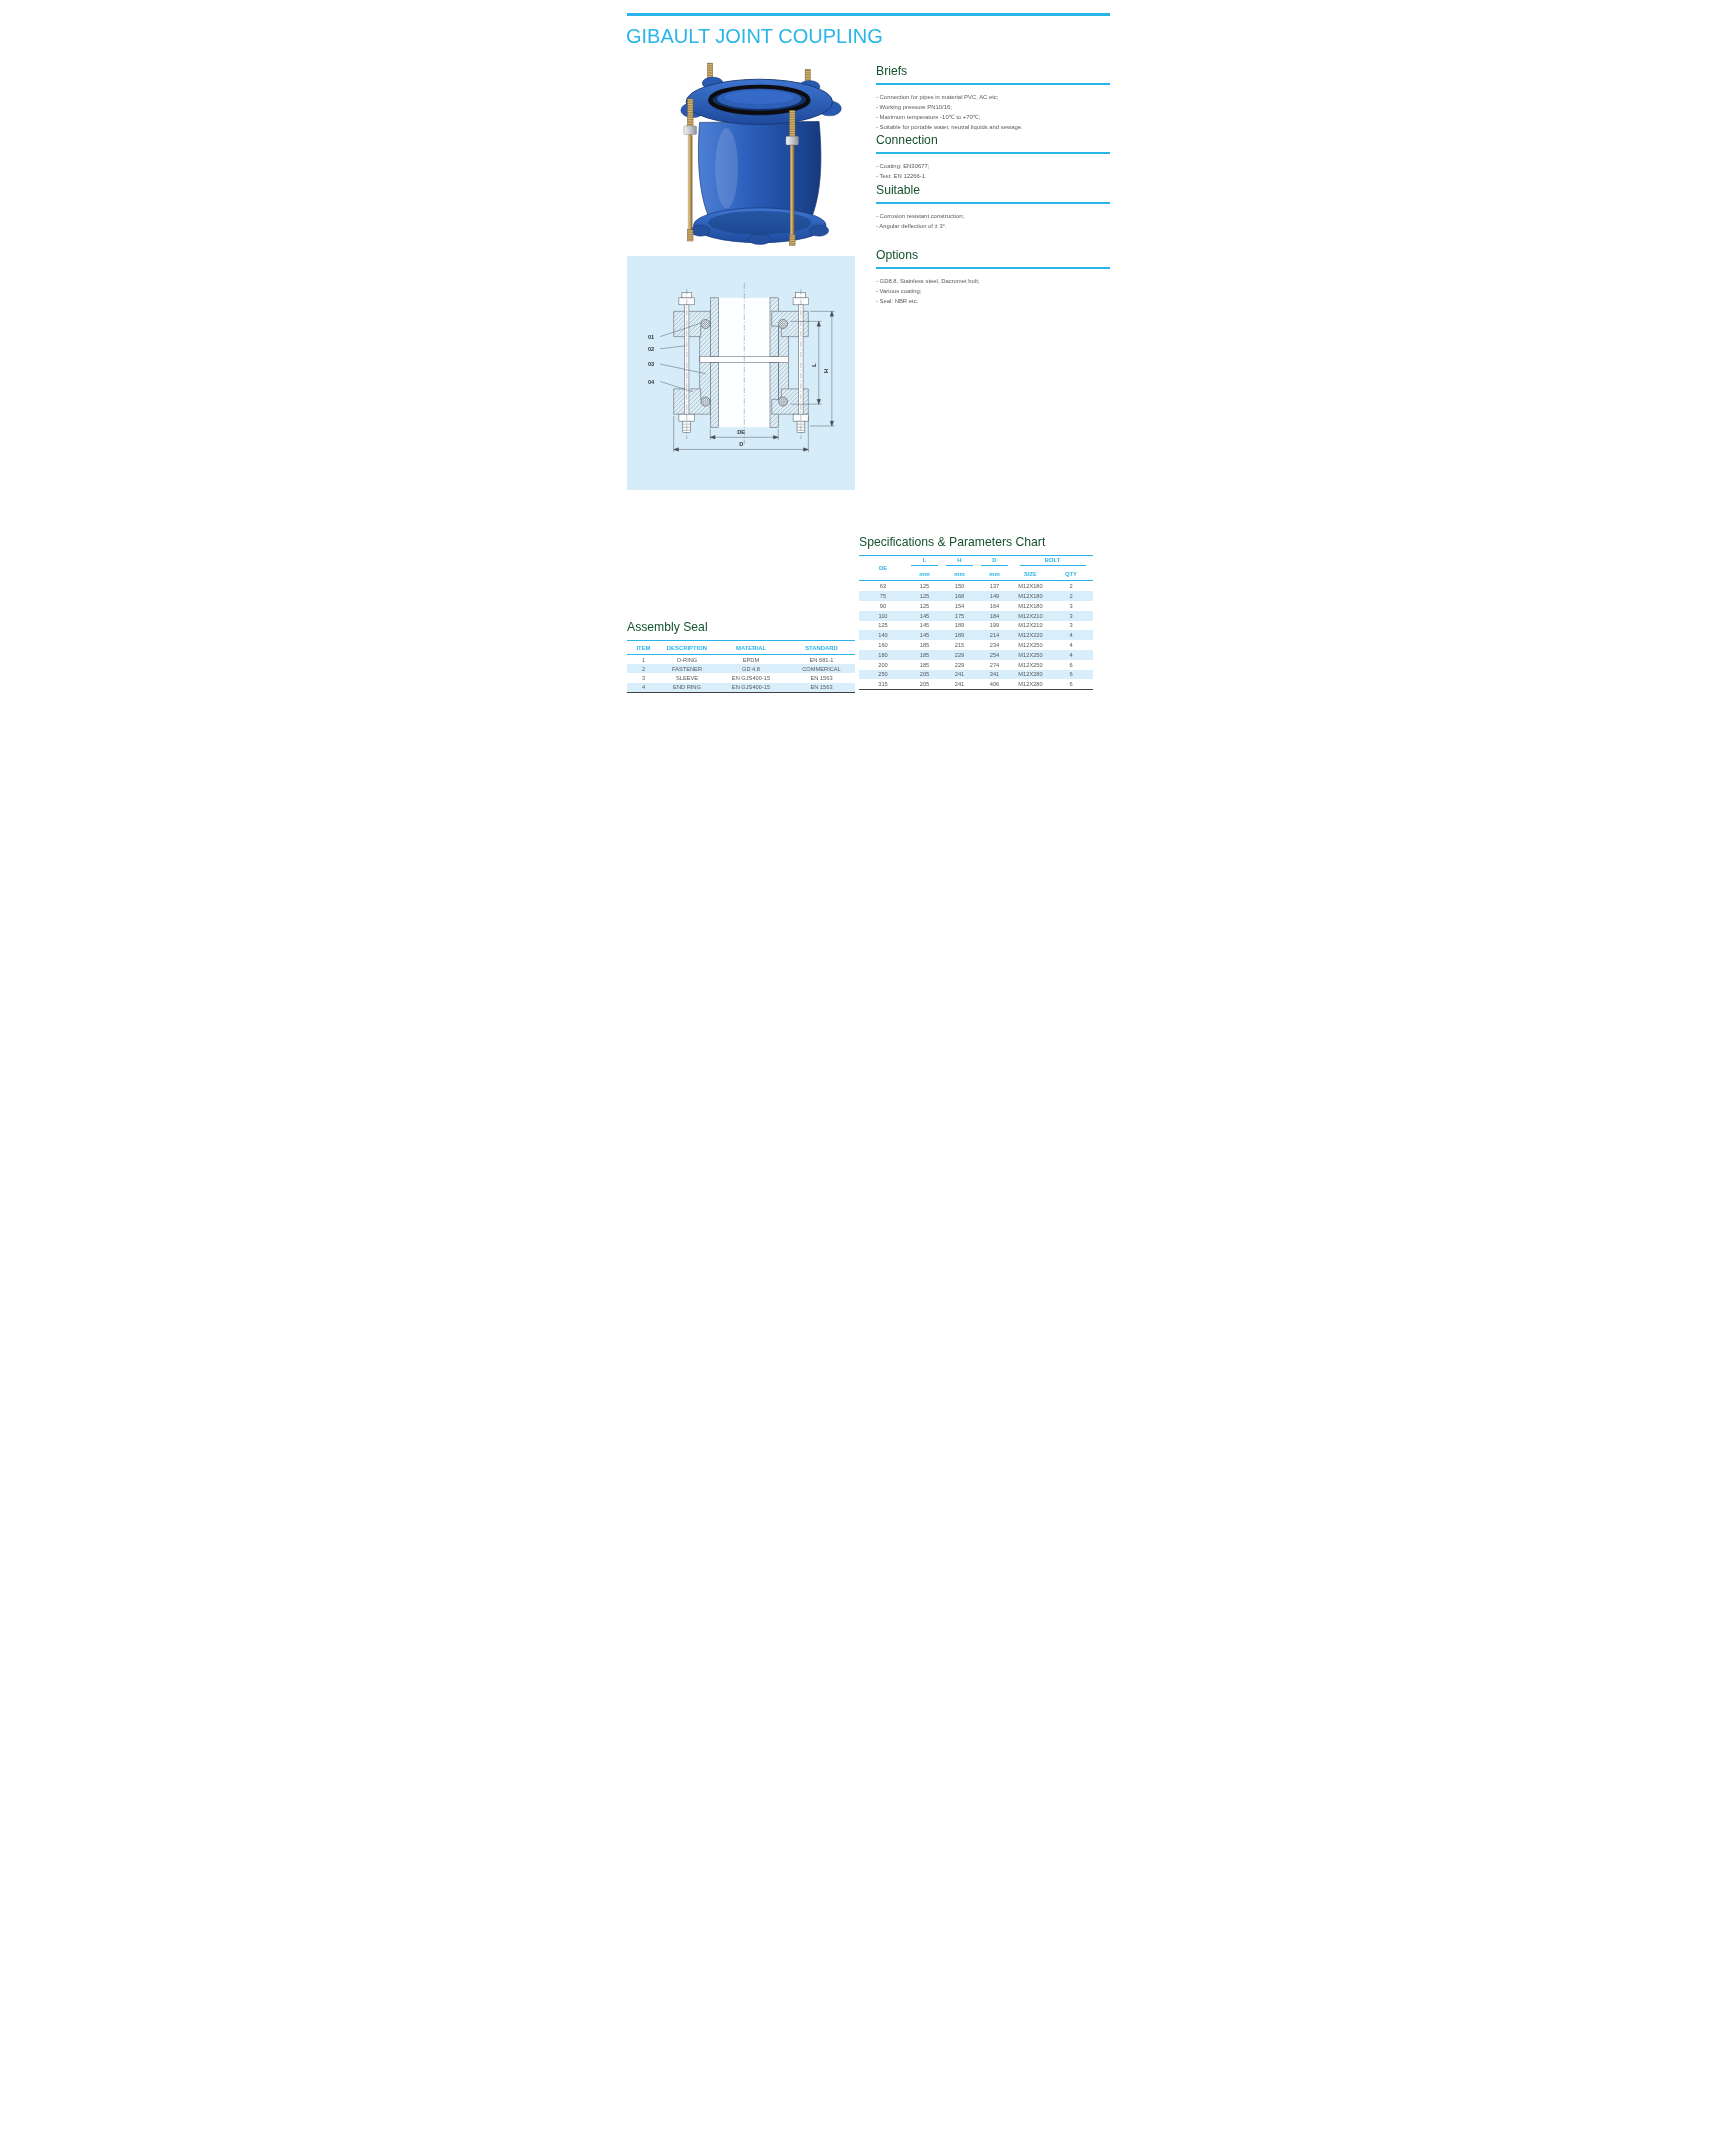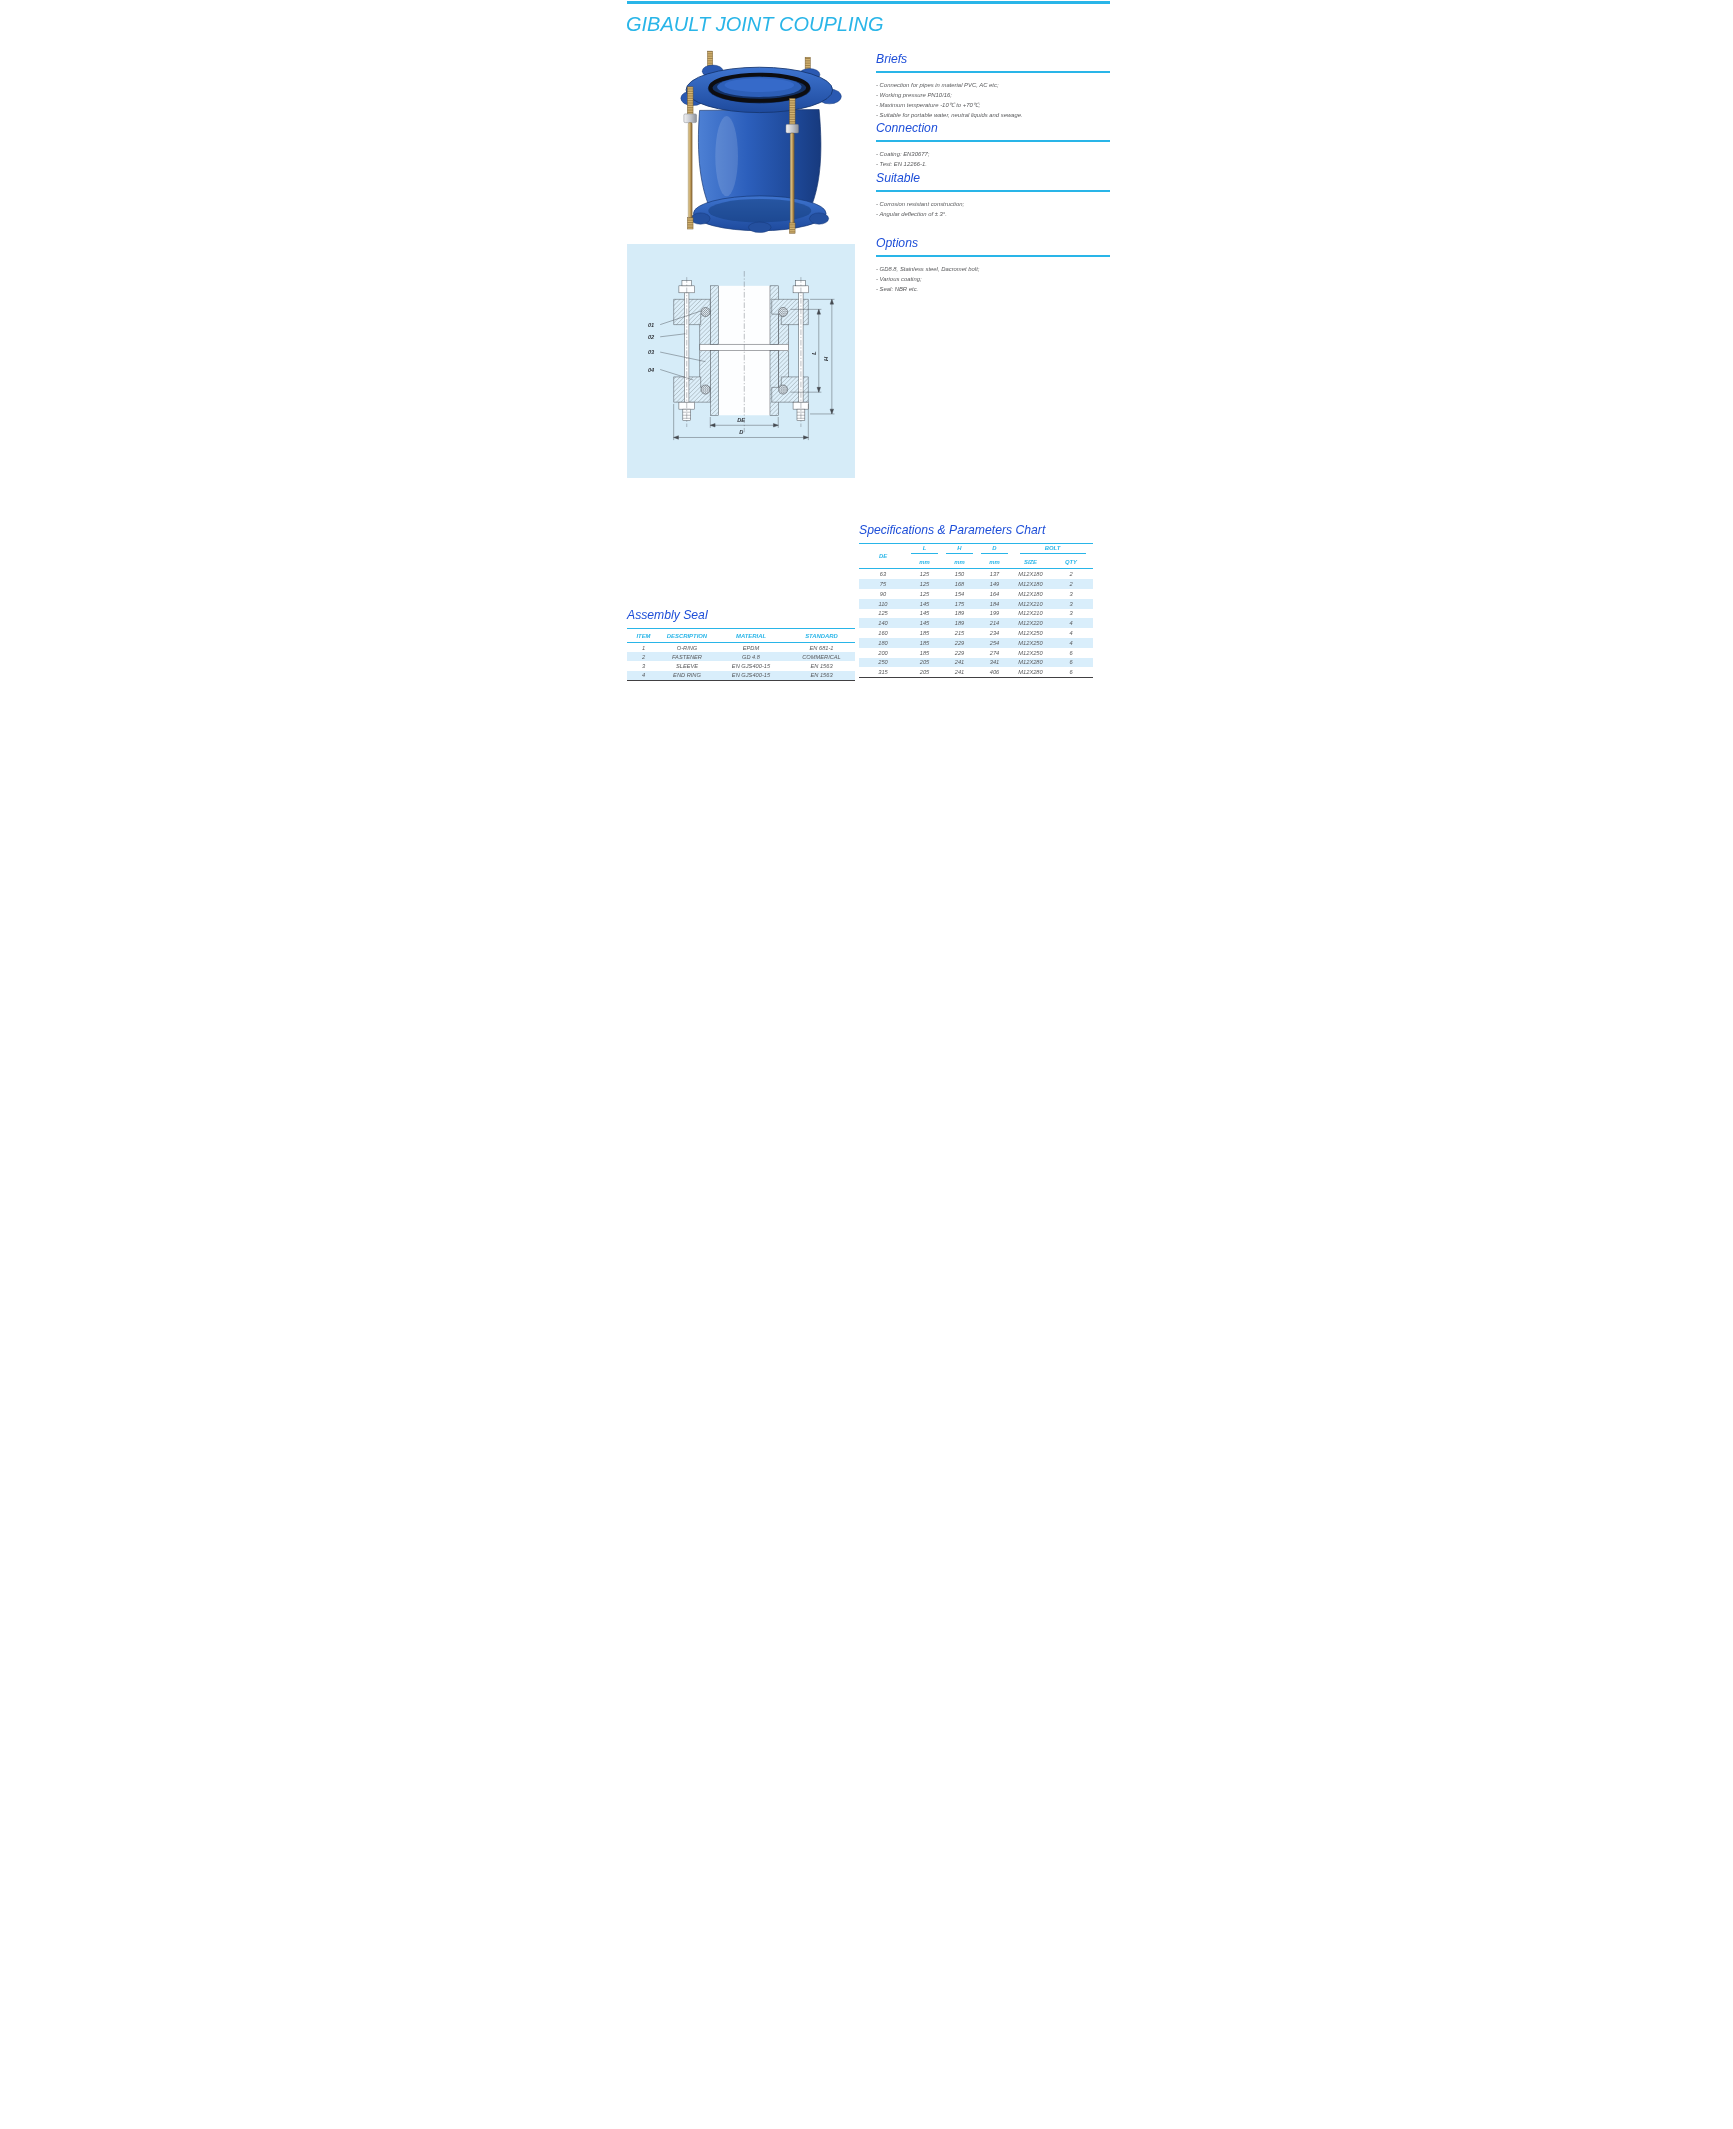--- a/index.html
+++ b/index.html
@@ -1,32 +1,31 @@
 <!DOCTYPE html>
 <html style="font-size:7px"><head>
 <meta charset="utf-8">
 <style>
   html,body { margin:0; padding:0; background:#ffffff; }
   .page {
-    position:relative; width:559px; height:687px; margin:0 auto;
+    position:relative; width:559px; height:687px; margin:12px auto;
     background:#ffffff; overflow:hidden;
     font-family:"Liberation Sans", sans-serif;
     color:#58595b;
-    font-style:italic;
   }
   .topline { position:absolute; left:40px; top:1.3px; width:483px; height:3.1px; background:#29b5e8; }
   h1.title {
     position:absolute; left:39px; top:13px; margin:0;
     font-size:20px; font-weight:normal; letter-spacing:0px;
     color:#29b5e8; white-space:nowrap;
   }
   
   .txt { position:absolute; left:289px; width:234px; }
   .txt h2, .chart h2 {
-    margin:0; font-size:12.2px; font-weight:normal; color:#1d4ed8; line-height:14px;
+    margin:0; font-size:12.2px; font-weight:normal; color:#14532d; line-height:14px;
   }
   .rule { height:1.7px; background:#29b5e8; margin-top:5.2px; }
   .bullets { margin-top:7px; }
   .bullets div { font-size:5.9px; line-height:10px; color:#58595b; }
   
   .photo   { position:absolute; left:73px; top:45px; width:210px; height:191px; }
   .diagram { position:absolute; left:40px;  top:244px; width:228px; height:234px; }
   
   .spec { position:absolute; left:272px; top:523px; width:234px; }
   .spec-table { margin-top:5.7px; border-top:1.7px solid #29b5e8; }

